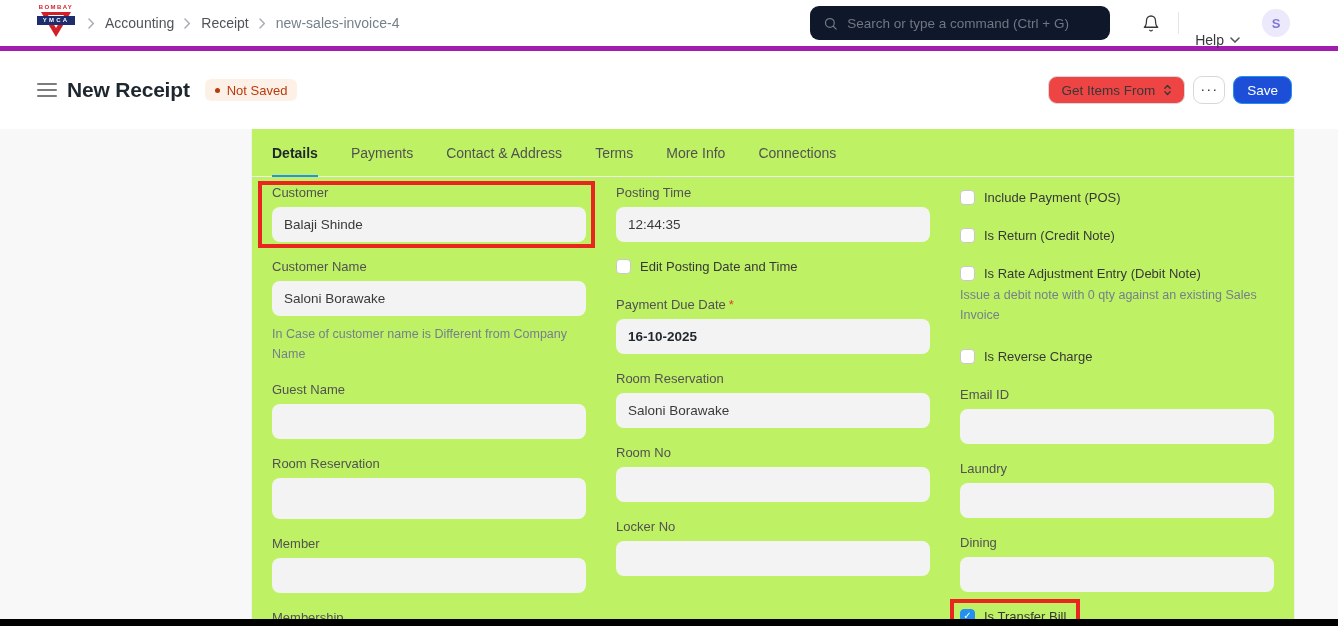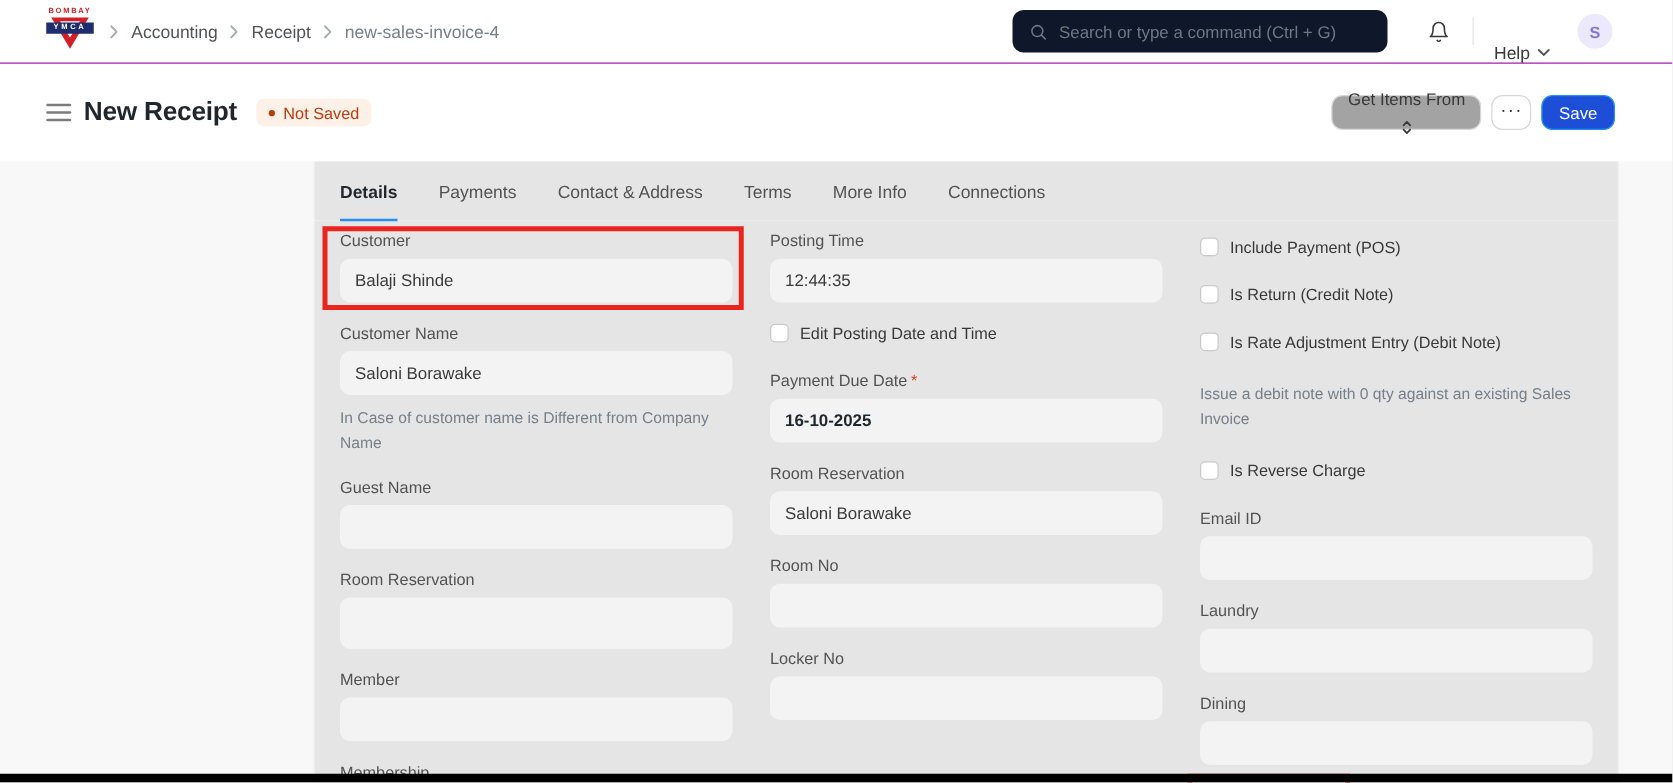--- a/index.html
+++ b/index.html
@@ -8,21 +8,21 @@
     font-family: "Liberation Sans", sans-serif;
     background:#f8f8f8;
     position:relative;
     overflow:hidden;
     color:#383838;
   }
 
   
   .navbar {
     position:absolute; top:0; left:0; right:0; height:51px;
-    background:#fff; border-bottom:1px solid #a21caf;
+    background:#fff; border-bottom:5px solid #a21caf;
     display:flex; align-items:center;
     padding:0 48px 0 36px; z-index:6;
   }
   .logo { width:40px; height:42px; position:relative; flex-shrink:0; margin-right:12px; }
   .logo-top {
     position:absolute; top:2px; left:0; right:0; text-align:center;
     font-size:6px; font-weight:bold; color:#d31f26; letter-spacing:1.4px;
   }
   .logo-tri {
     position:absolute; top:10px; left:50%; transform:translateX(-50%);
@@ -80,30 +80,30 @@
     background:#fdf0e7; color:#b93a0c; font-size:13px;
     display:flex; align-items:center; gap:7px;
   }
   .status-dot { width:5px; height:5px; border-radius:50%; background:#b93a0c; }
   .header-actions { margin-left:auto; display:flex; align-items:center; gap:8px; }
   .btn {
     height:28px; border-radius:9px; font-size:13.5px;
     display:flex; align-items:center; justify-content:center;
     cursor:pointer; font-family:inherit;
   }
-  .btn-default { background:#a3a3a3; border:1px solid #d8d8d8; color:#383838; padding:0 12px; gap:8px;flex-direction:column; }
+  .btn-default { background:#ef4444; border:1px solid #d8d8d8; color:#383838; padding:0 12px; gap:8px; }
   .btn-ellipsis { background:#fff; border:1px solid #d8d8d8; color:#383838; width:32px;
                   font-size:15px; letter-spacing:1px; padding-bottom:4px; }
   .btn-primary { background:#1d4ed8; border:1px solid #2490ef; color:#fff; padding:0 13px; font-weight:500; }
 
   
   .content { position:absolute; top:129px; left:0; right:0; bottom:0; background:#f8f8f8; }
   .card {
     position:absolute; left:251px; top:0; width:1044px; bottom:0;
-    background:#e5e5e5; border-left:1px solid #f0f0f0; border-right:1px solid #f0f0f0;
+    background:#bef264; border-left:1px solid #f0f0f0; border-right:1px solid #f0f0f0;
   }
   .tabs {
     height:48px; border-bottom:1px solid #ededed;
     display:flex; align-items:stretch; gap:33px; padding:0 20px;
   }
   .tab {
     display:flex; align-items:center; font-size:14px; color:#525252;
     position:relative; cursor:pointer; white-space:nowrap;
   }
   .tab.active { color:#1f272e; font-weight:bold; }
@@ -133,21 +133,21 @@
   .form-col > .fld-cb:first-child { margin-top:5px; }
   .cb-row { display:flex; align-items:center; gap:9px; width:fit-content; position:relative; }
   .checkbox {
     width:15px; height:15px; border:1px solid #c9c9c9; border-radius:4px;
     background:#fff; flex-shrink:0; cursor:pointer;
     display:flex; align-items:center; justify-content:center;
     font-size:10px; color:#fff; line-height:1;
   }
   .checkbox.checked { background:#2490ef; border-color:#2490ef; }
   .cb-label { font-size:13px; color:#383838; cursor:pointer; white-space:nowrap; }
-  .fld-cb .fld-help { margin-top:24px; }
+  .fld-cb .fld-help { margin-top:4px; }
 
   
   .red-box { position:relative; }
   .red-box::before {
     content:''; position:absolute; top:-4px; left:-14px; right:-9px; bottom:-6px;
     border:4px solid #e8261f; pointer-events:none; z-index:3;
   }
   .red-box-cb::before {
     content:''; position:absolute; top:-10px; left:-10px; right:-14px; bottom:-14px;
     border:4px solid #e8261f; pointer-events:none; z-index:3;

